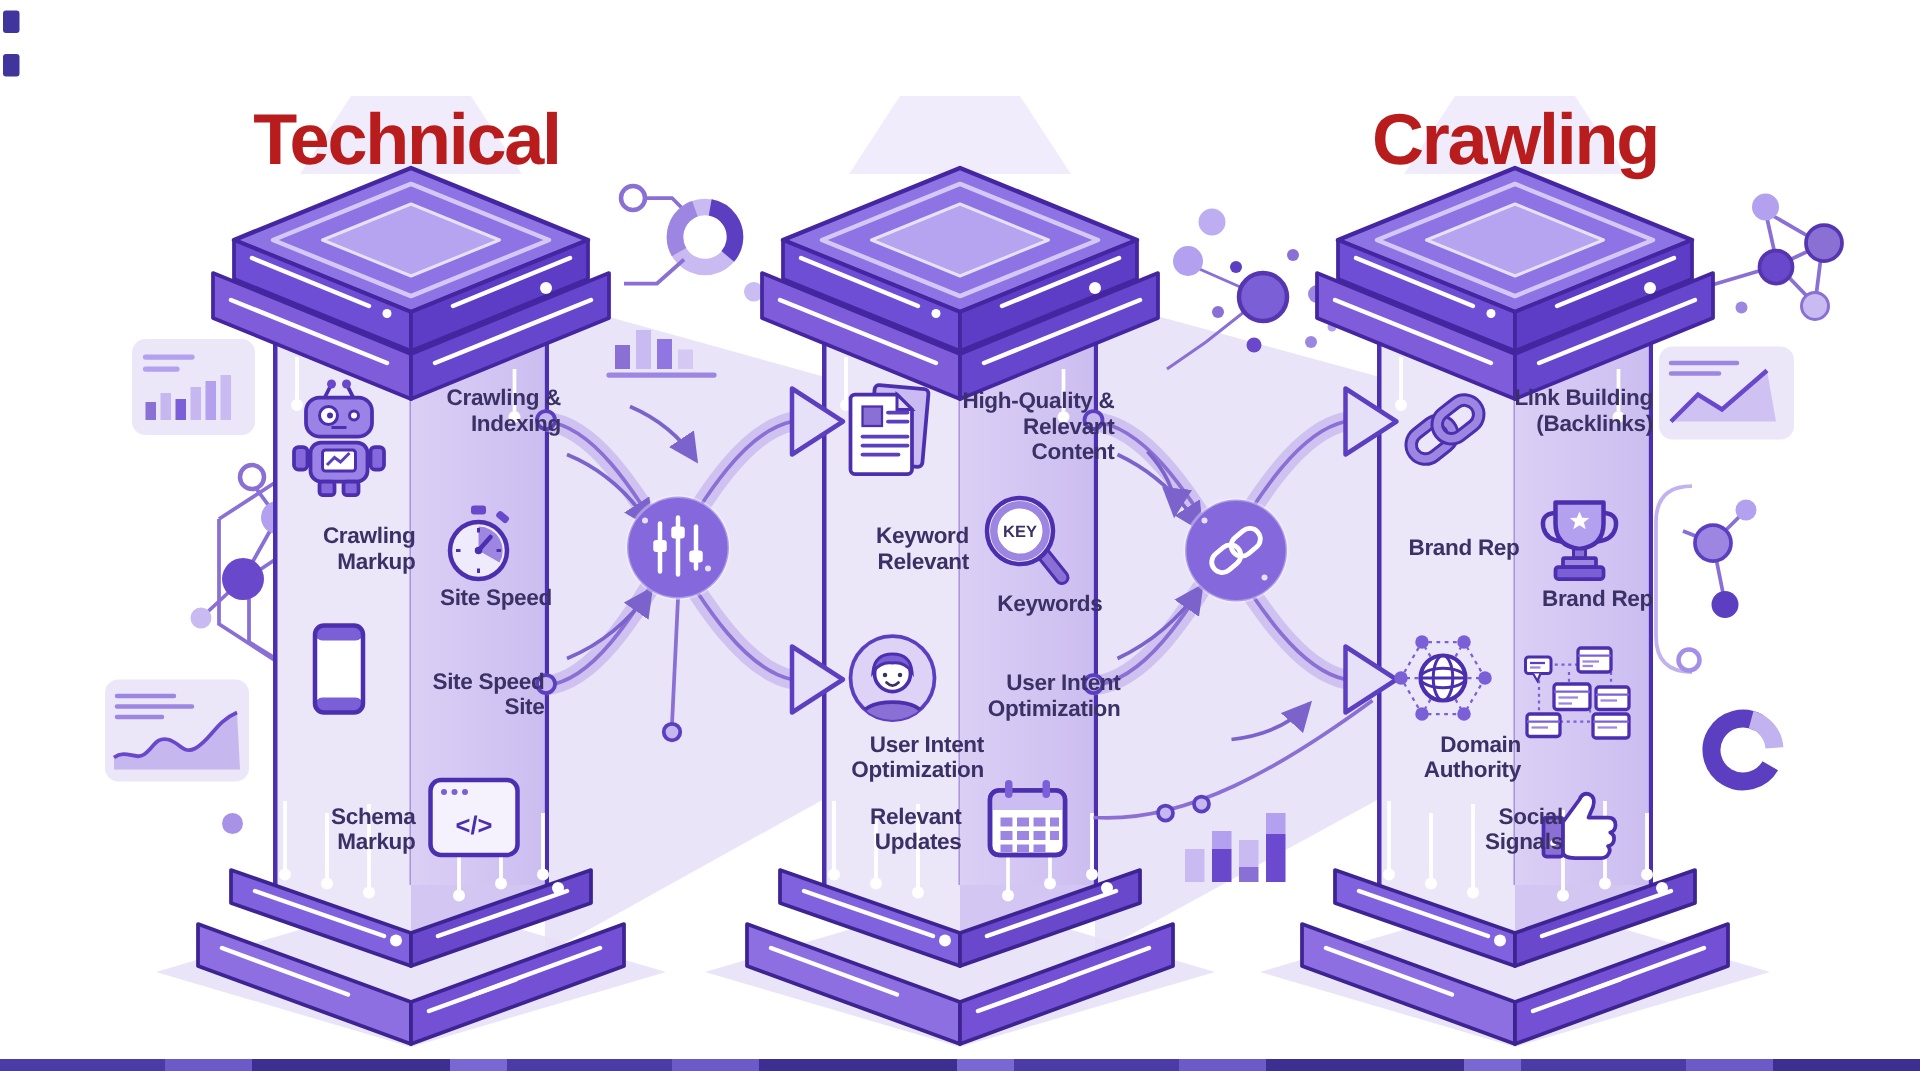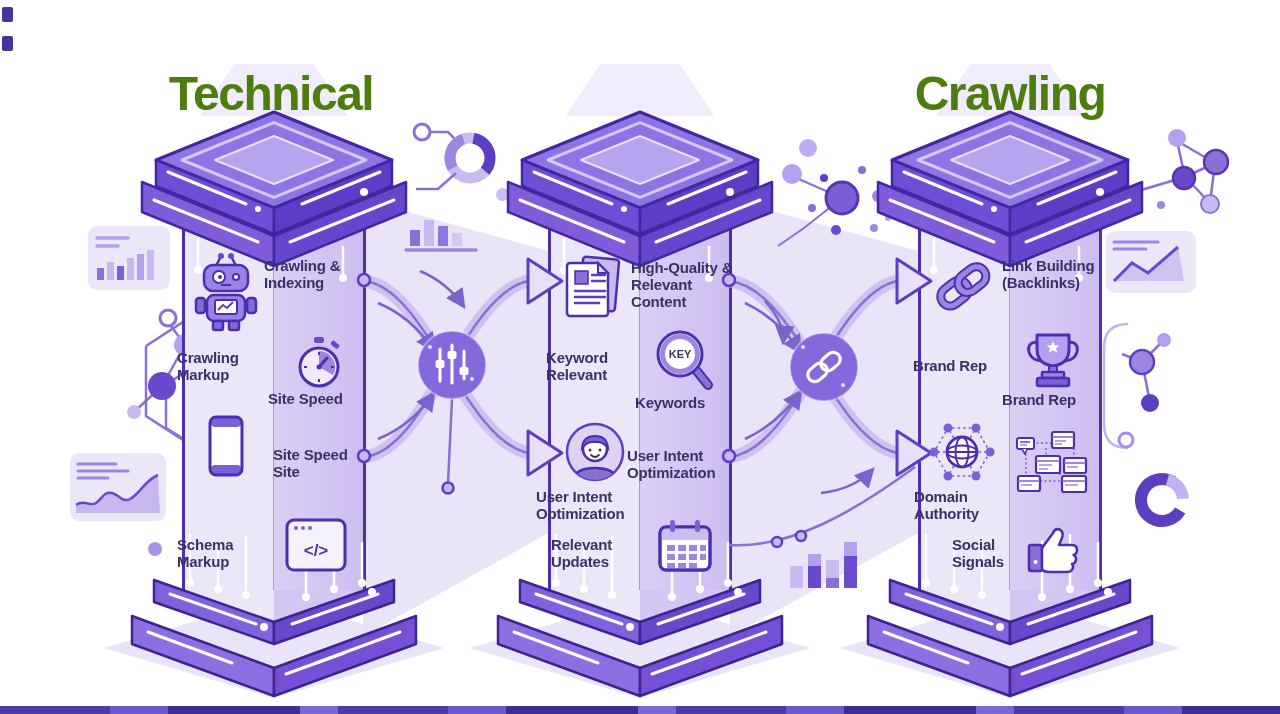--- a/index.html
+++ b/index.html
@@ -8,24 +8,24 @@
   #canvas svg{position:absolute;overflow:visible}
   .beam{position:absolute;background:rgba(213,201,243,.5)}
   .card{position:absolute;background:#ece6f9;border-radius:9px}
   .dot{position:absolute;border-radius:50%}
   .shadow{position:absolute;background:#e6dff7;opacity:.85;
           clip-path:polygon(50% 0,100% 50%,50% 100%,0 50%)}
   .shaft{position:absolute;top:198px;width:178px;height:392px;background:#ece6f9;
          border-left:3px solid #4c2fae;border-right:3px solid #4c2fae}
   .shaft .half{position:absolute;right:0;top:0;bottom:0;width:50%;
          background:linear-gradient(90deg,#dbcff5,#ccbdf0);border-left:1.5px solid rgba(76,47,174,.28)}
-  .lbl{position:absolute;transform:translateX(-50%);text-align:left;font-weight:700;
+  .lbl{position:absolute;transform:translateX(-50%);text-align:right;font-weight:700;
        font-size:15px;line-height:1.13;color:#3b3166;letter-spacing:-.2px;z-index:30}
   .ttl{position:absolute;transform:translateX(-50%);font-weight:800;font-size:48px;
-       color:#4d7c0f;letter-spacing:-1.5px;z-index:40;white-space:nowrap}
+       color:#b91c1c;letter-spacing:-1.5px;z-index:40;white-space:nowrap}
   .strip{position:absolute;left:0;top:706px;width:1280px;height:8px;
        background:repeating-linear-gradient(90deg,#4b3ba6 0 110px,#6c5ac8 110px 168px,#3d2f92 168px 300px,#7a68d2 300px 338px)}
   .mark{position:absolute;background:#40359c;border-radius:2px}
 </style>
 </head>
 <body>
 
 <div id="canvas">
 
   <div class="beam" style="left:363px;top:185px;width:190px;height:480px;clip-path:polygon(0 3%,100% 14%,100% 72%,0 94%)"></div>

